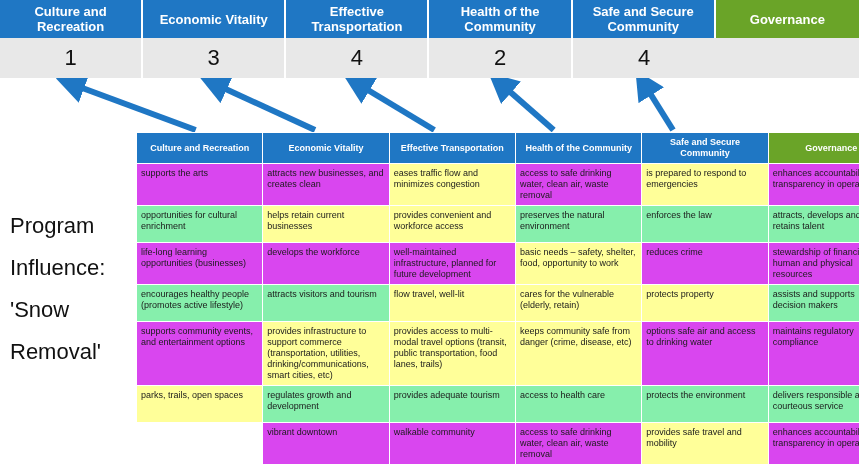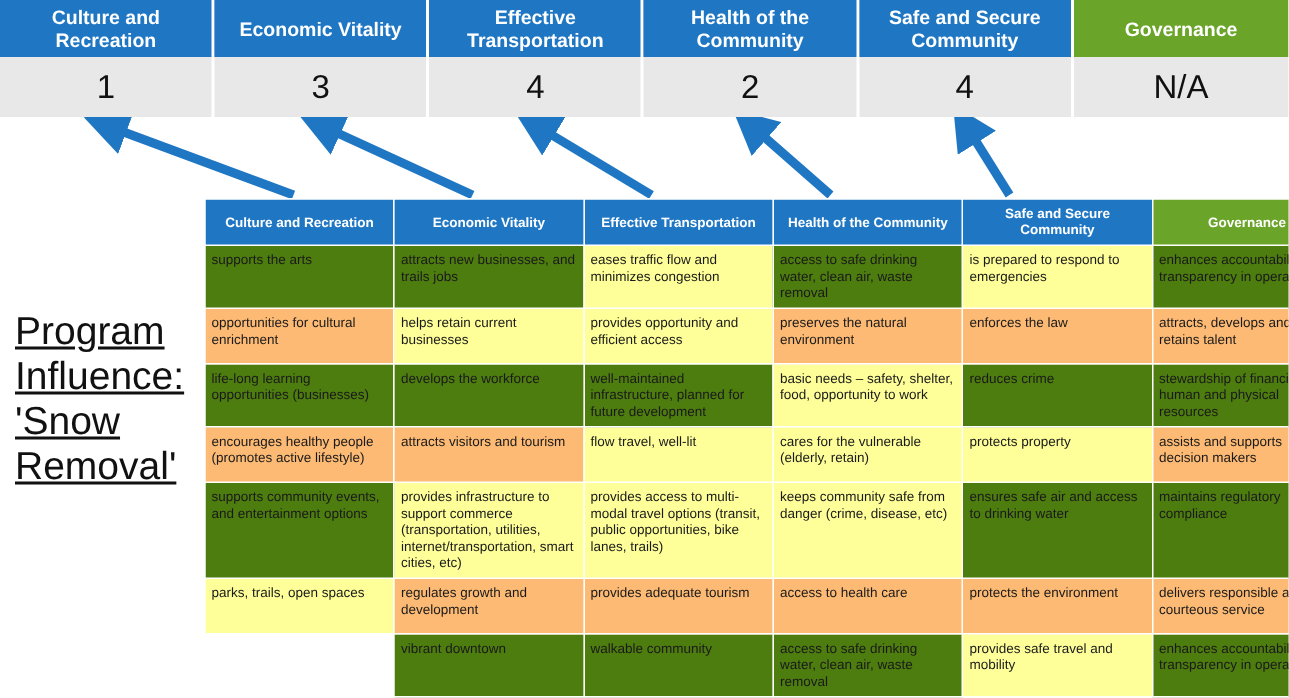--- a/index.html
+++ b/index.html
@@ -58,24 +58,23 @@
     border-right: 2px solid #ffffff;
   }
   .top-score-cell:last-child { border-right: none; }
 
   
   #program-influence-label {
     position: absolute;
     left: 10px;
     top: 205px;
     width: 125px;
-    font-size: 26px;
-    line-height: 30px;
+    font-size: 22px;
+    line-height: 42px;
     color: #111111;
-    text-decoration: underline;
   }
 
   
   #arrows-layer {
     position: absolute;
     left: 0;
     top: 78px;
     width: 859px;
     height: 58px;
   }
@@ -103,22 +102,22 @@
   }
   table.matrix td {
     font-size: 9px;
     line-height: 11px;
     color: #1a1a1a;
     vertical-align: top;
     padding: 4px 4px;
     border: 1px solid #ffffff;
     height: 28px;
   }
-  td.shade-white { background: #4d7c0f; }
-  td.shade-grey  { background: #fdba74; }
+  td.shade-white { background: #d946ef; }
+  td.shade-grey  { background: #86efac; }
   td.hl { background: #ffff99; }
   td.empty { background: #ffffff; }
 </style>
 </head>
 <body>
 
 <div id="top-band">
   <div class="top-header-row">
       <div class="top-header-cell" style="background: rgb(31, 119, 196); width: 143.167px;">Culture and Recreation</div>
       <div class="top-header-cell" style="background: rgb(31, 119, 196); width: 143.167px;">Economic Vitality</div>
@@ -126,21 +125,20 @@
       <div class="top-header-cell" style="background: rgb(31, 119, 196); width: 143.167px;">Health of the Community</div>
       <div class="top-header-cell" style="background: rgb(31, 119, 196); width: 143.167px;">Safe and Secure Community</div>
       <div class="top-header-cell" style="background: rgb(106, 164, 40); width: 143.167px;">Governance</div>
     </div>
   <div class="top-score-row">
       <div class="top-score-cell" style="width: 143.167px;">1</div>
       <div class="top-score-cell" style="width: 143.167px;">3</div>
       <div class="top-score-cell" style="width: 143.167px;">4</div>
       <div class="top-score-cell" style="width: 143.167px;">2</div>
       <div class="top-score-cell" style="width: 143.167px;">4</div>
-      <div class="top-score-cell" style="width: 143.167px;">N/A</div>
     </div>
 </div>
 
 <svg id="arrows-layer" viewBox="0 0 859 58" xmlns="http://www.w3.org/2000/svg">
   <defs>
     <marker id="arrowhead" markerWidth="5" markerHeight="5" refX="2.2" refY="2.5" orient="auto">
       <polygon points="0,0 5,2.5 0,5" fill="#1f77c4"></polygon>
     </marker>
   </defs>
   <g id="arrow-group" stroke="#1f77c4" stroke-width="6" marker-end="url(#arrowhead)" fill="none">
@@ -162,30 +160,30 @@
           <th style="background: rgb(31, 119, 196); width: 119.333px;">Economic Vitality</th>
           <th style="background: rgb(31, 119, 196); width: 119.333px;">Effective Transportation</th>
           <th style="background: rgb(31, 119, 196); width: 119.333px;">Health of the Community</th>
           <th style="background: rgb(31, 119, 196); width: 119.333px;">Safe and Secure Community</th>
           <th style="background: rgb(106, 164, 40); width: 119.333px;">Governance</th>
         </tr>
     </thead>
     <tbody>
         <tr>
           <td class="shade-white">supports the arts</td>
-          <td class="shade-white">attracts new businesses, and trails jobs</td>
+          <td class="shade-white">attracts new businesses, and creates clean</td>
           <td class="hl">eases traffic flow and minimizes congestion</td>
           <td class="shade-white">access to safe drinking water, clean air, waste removal</td>
           <td class="hl">is prepared to respond to emergencies</td>
           <td class="shade-white">enhances accountability and transparency in operations</td>
         </tr>
         <tr>
           <td class="shade-grey">opportunities for cultural enrichment</td>
           <td class="hl">helps retain current businesses</td>
-          <td class="hl">provides opportunity and efficient access</td>
+          <td class="hl">provides convenient and workforce access</td>
           <td class="shade-grey">preserves the natural environment</td>
           <td class="shade-grey">enforces the law</td>
           <td class="shade-grey">attracts, develops and retains talent</td>
         </tr>
         <tr>
           <td class="shade-white">life-long learning opportunities (businesses)</td>
           <td class="shade-white">develops the workforce</td>
           <td class="shade-white">well-maintained infrastructure, planned for future development</td>
           <td class="hl">basic needs – safety, shelter, food, opportunity to work</td>
           <td class="shade-white">reduces crime</td>
@@ -194,24 +192,24 @@
         <tr>
           <td class="shade-grey">encourages healthy people (promotes active lifestyle)</td>
           <td class="shade-grey">attracts visitors and tourism</td>
           <td class="hl">flow travel, well-lit</td>
           <td class="hl">cares for the vulnerable (elderly, retain)</td>
           <td class="hl">protects property</td>
           <td class="shade-grey">assists and supports decision makers</td>
         </tr>
         <tr>
           <td class="shade-white">supports community events, and entertainment options</td>
-          <td class="hl">provides infrastructure to support commerce (transportation, utilities, internet/transportation, smart cities, etc)</td>
-          <td class="hl">provides access to multi-modal travel options (transit, public opportunities, bike lanes, trails)</td>
+          <td class="hl">provides infrastructure to support commerce (transportation, utilities, drinking/communications, smart cities, etc)</td>
+          <td class="hl">provides access to multi-modal travel options (transit, public transportation, food lanes, trails)</td>
           <td class="hl">keeps community safe from danger (crime, disease, etc)</td>
-          <td class="shade-white">ensures safe air and access to drinking water</td>
+          <td class="shade-white">options safe air and access to drinking water</td>
           <td class="shade-white">maintains regulatory compliance</td>
         </tr>
         <tr>
           <td class="hl">parks, trails, open spaces</td>
           <td class="shade-grey">regulates growth and development</td>
           <td class="shade-grey">provides adequate tourism</td>
           <td class="shade-grey">access to health care</td>
           <td class="shade-grey">protects the environment</td>
           <td class="shade-grey">delivers responsible and courteous service</td>
         </tr>

